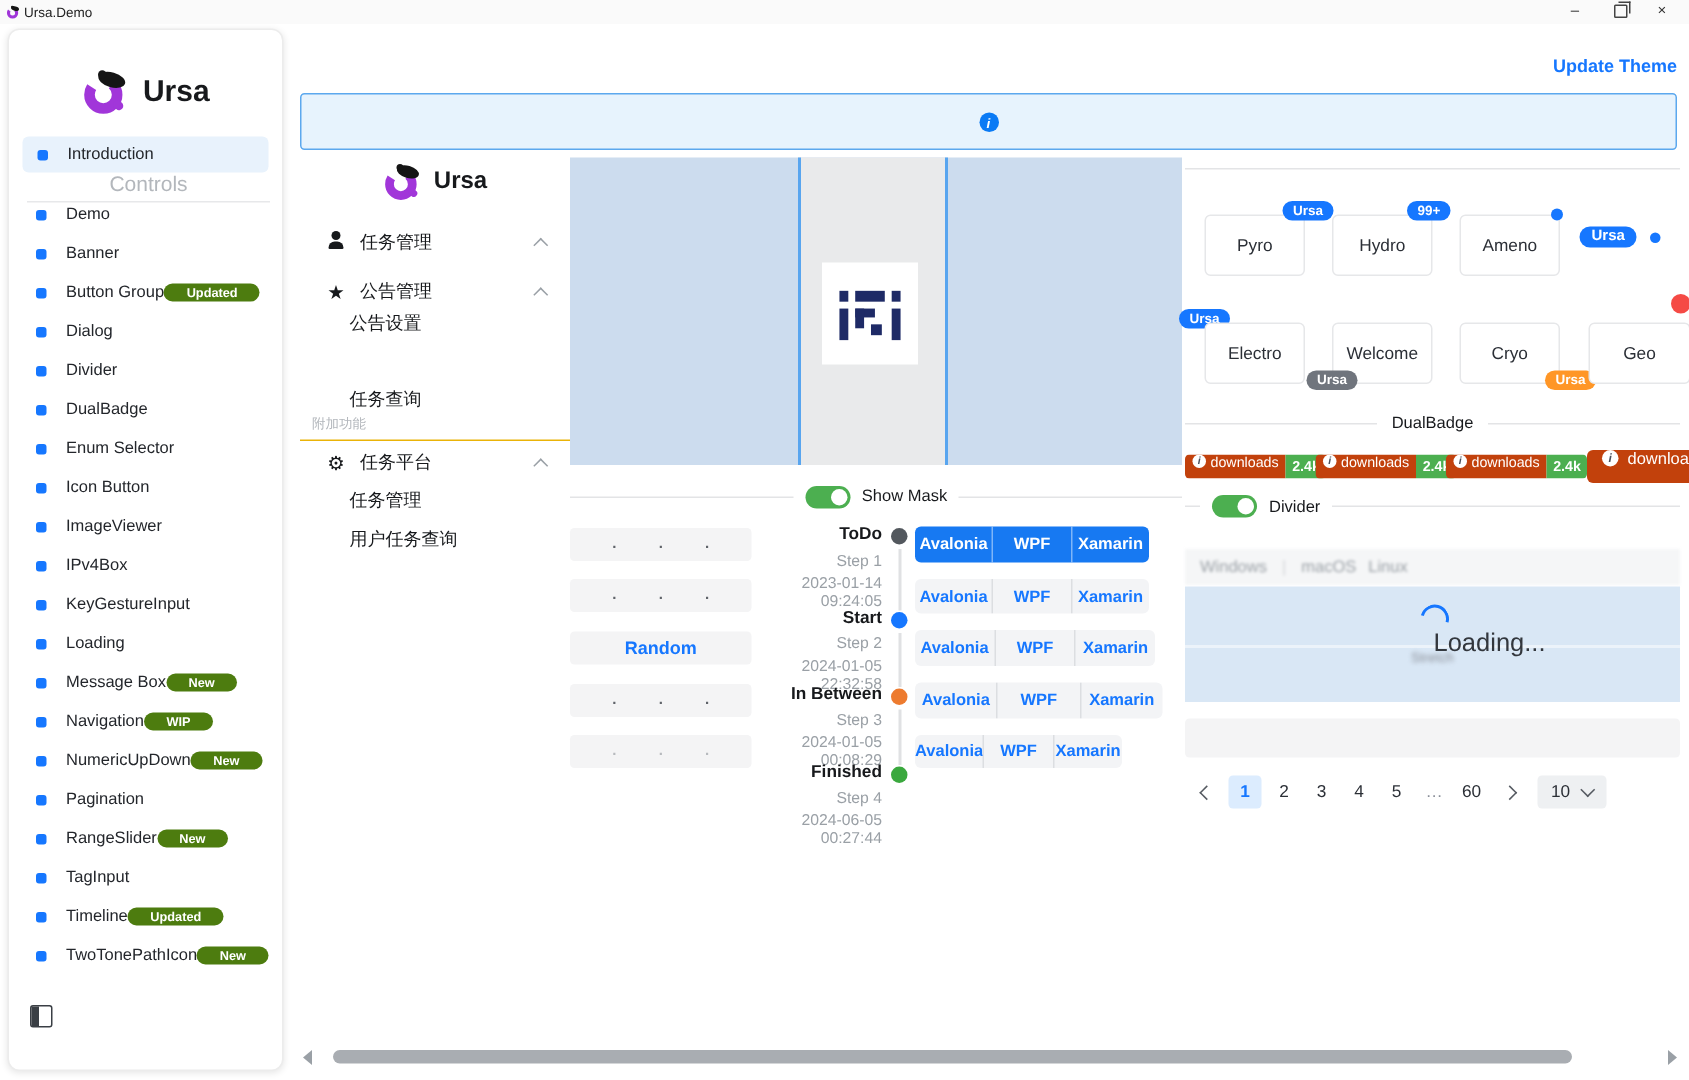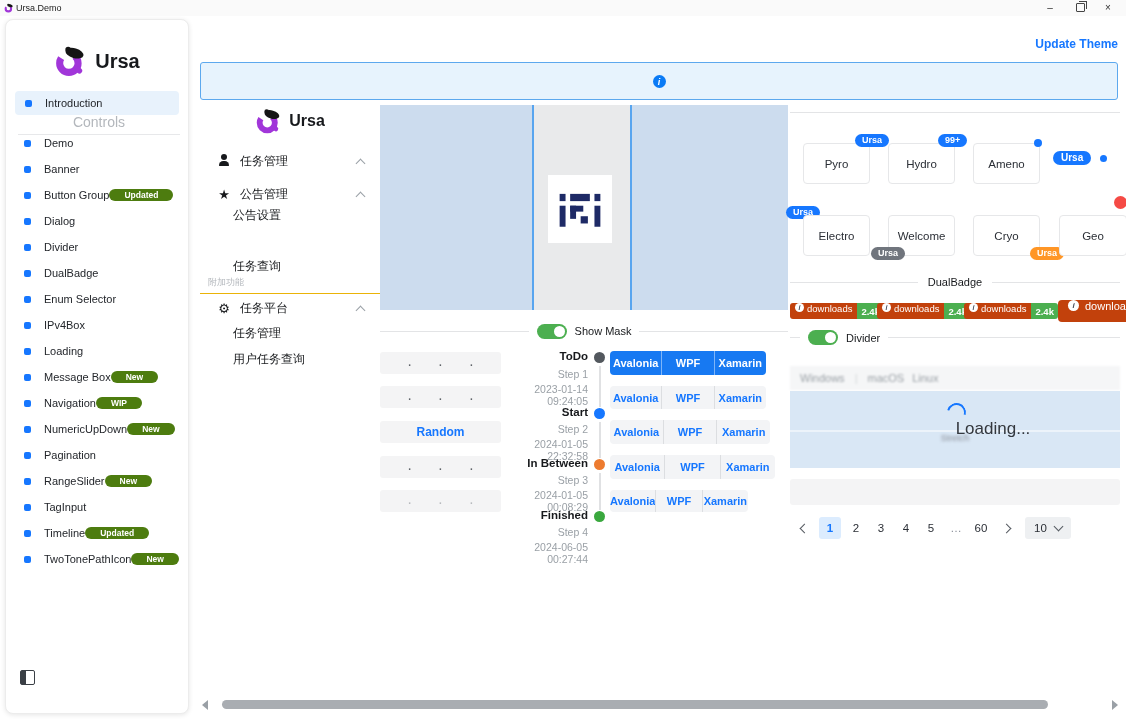--- a/index.html
+++ b/index.html
@@ -206,21 +206,33 @@
       <div class="nav-item">
           <span class="bullet"></span>
           <span class="nav-label">DualBadge</span>
         </div>
       <div class="nav-item">
           <span class="bullet"></span>
           <span class="nav-label">Enum Selector</span>
         </div>
       <div class="nav-item">
           <span class="bullet"></span>
+          <span class="nav-label">Icon Button</span>
+        </div>
+      <div class="nav-item">
+          <span class="bullet"></span>
+          <span class="nav-label">ImageViewer</span>
+        </div>
+      <div class="nav-item">
+          <span class="bullet"></span>
           <span class="nav-label">IPv4Box</span>
+        </div>
+      <div class="nav-item">
+          <span class="bullet"></span>
+          <span class="nav-label">KeyGestureInput</span>
         </div>
       <div class="nav-item">
           <span class="bullet"></span>
           <span class="nav-label">Loading</span>
         </div>
       <div class="nav-item">
           <span class="bullet"></span>
           <span class="nav-label">Message Box</span>
           <span class="pill">New</span>
         </div>

